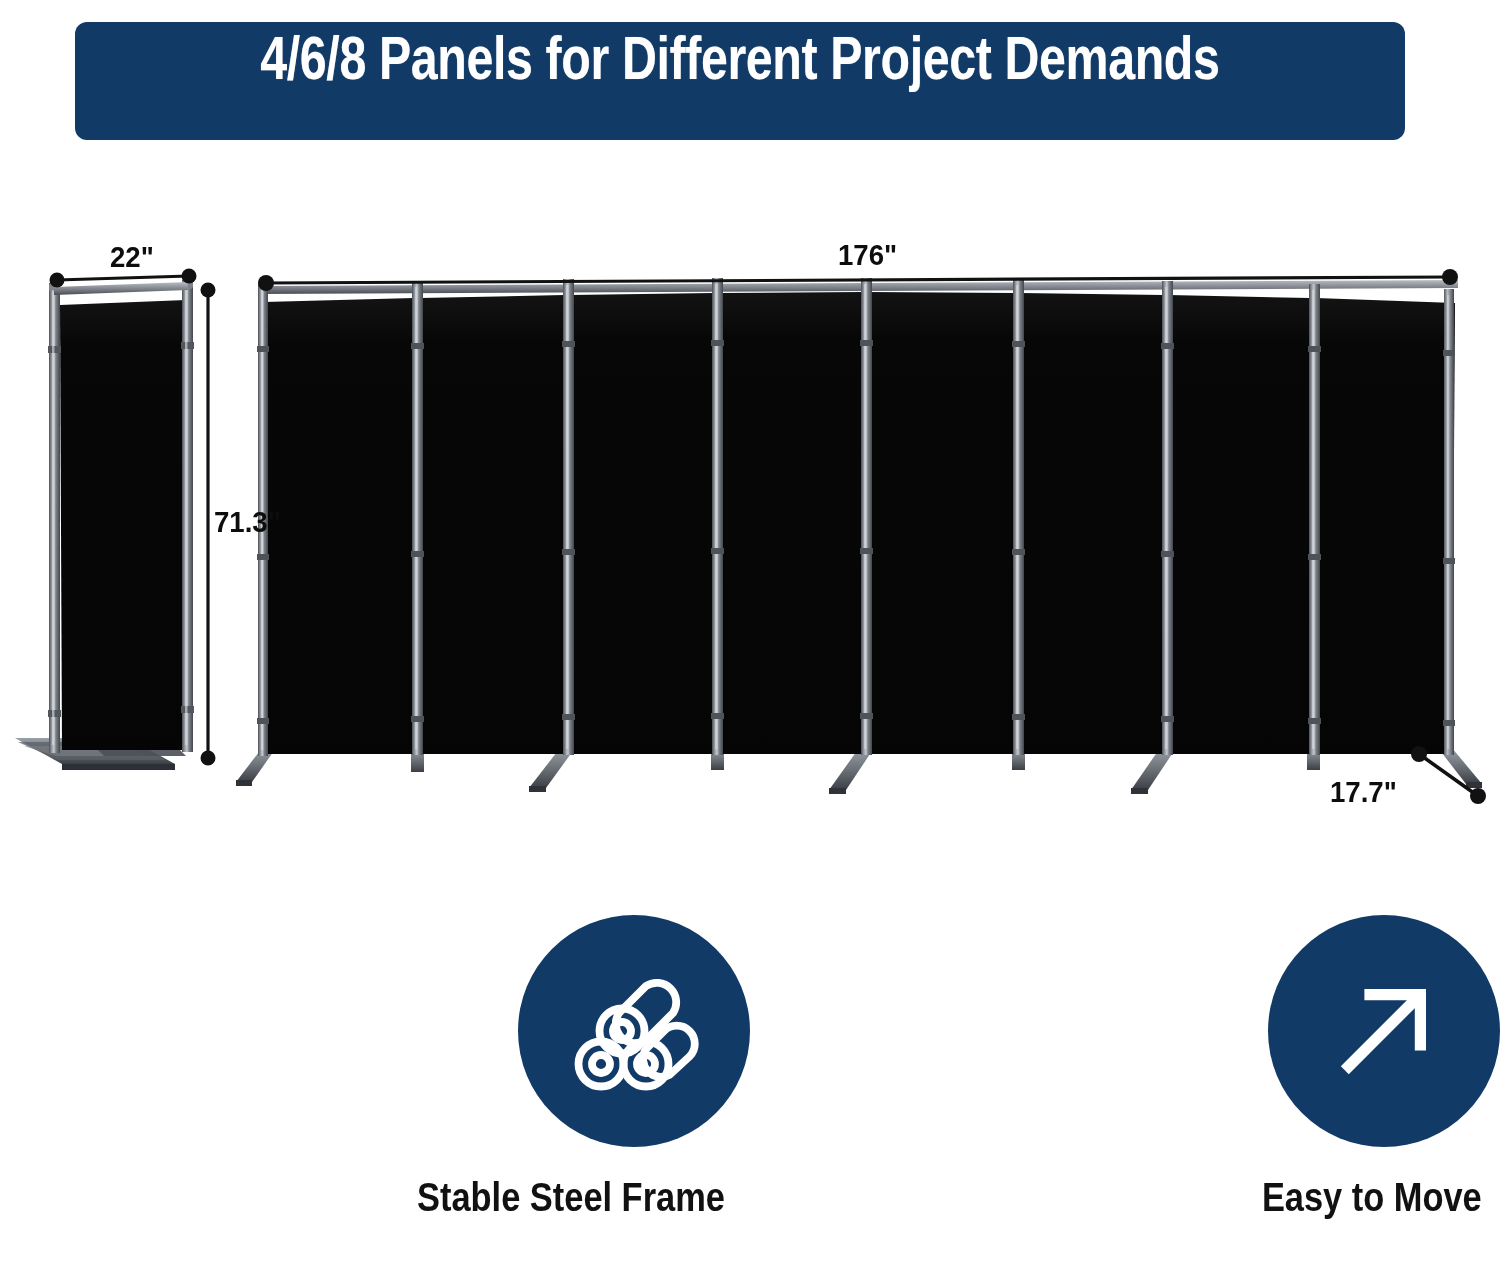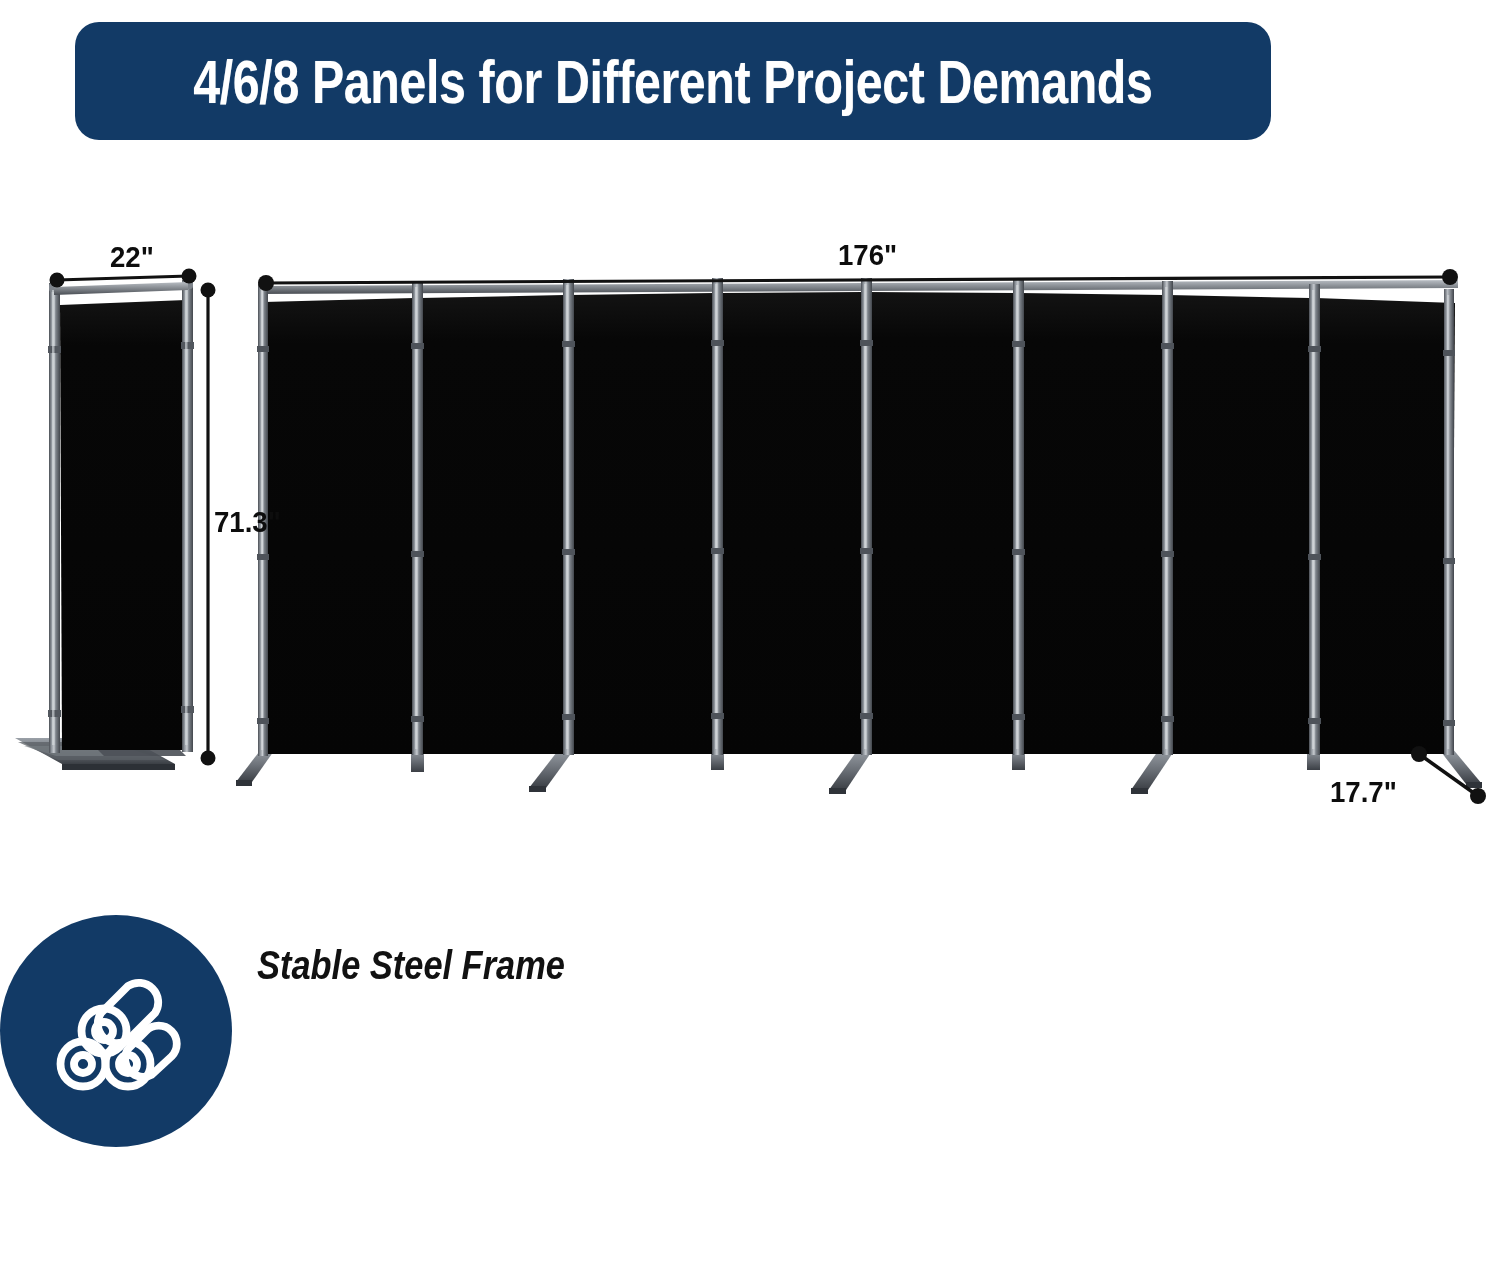--- a/index.html
+++ b/index.html
@@ -8,24 +8,24 @@
     width:1500px; height:1266px;
     background:#ffffff;
     font-family:"Liberation Sans", sans-serif;
     overflow:hidden;
   }
   .page { position:relative; width:1500px; height:1266px; background:#fff; }
 
   
   .banner {
     position:absolute; left:75px; top:22px;
-    width:1196px; height:118px;
+    width:1330px; height:118px;
     background:#123A66;
-    border-radius:24px;
-    display:flex; align-items:center; justify-content:center;
+    border-radius:12px;
+    display:flex; align-items:flex-start; justify-content:center;
   }
   .banner-title {
     color:#ffffff;
     font-size:62px;
     font-weight:bold;
     letter-spacing:-0.5px;
     white-space:nowrap;
     transform:scaleX(0.78);
     transform-origin:center center;
     text-shadow:0 0 1px rgba(255,255,255,.4);
@@ -44,21 +44,21 @@
     transform:scaleX(0.92);
     transform-origin:left center;
   }
 
   
   .features {
     position:absolute; left:0; top:915px;
     width:1500px; height:350px;
     display:flex;
   }
-  .feature { flex:1; display:flex; flex-direction:row; align-items:flex-start;font-style:italic; }
+  .feature { flex:1; display:flex; flex-direction:column; align-items:flex-end; }
   .feature-circle {
     width:232px; height:232px; border-radius:50%;
     background:#123A66;
     display:flex; align-items:center; justify-content:center;
   }
   .feature-caption {
     margin-top:28px;
     font-size:40px;
     font-weight:bold;
     color:#111111;
@@ -312,16 +312,27 @@
             <circle cx="28" cy="72" r="6"></circle>
 
             <circle cx="58" cy="72" r="15"></circle>
             <circle cx="58" cy="72" r="6"></circle>
           </g>
         </svg>
       </div>
       <div class="feature-caption">Stable Steel Frame</div>
     </div>
 
+    <div class="feature">
+      <div class="feature-circle">
+        <svg width="140" height="140" viewBox="0 0 100 100">
+          <g stroke="#ffffff" fill="none" stroke-width="8" stroke-linecap="butt">
+            <line x1="22" y1="78" x2="72" y2="28"></line>
+          </g>
+          <polyline points="36,24 76,24 76,64" fill="none" stroke="#ffffff" stroke-width="8" stroke-linecap="butt" stroke-linejoin="miter"></polyline>
+        </svg>
+      </div>
+      <div class="feature-caption">Easy to Move</div>
+    </div>
 
   </div>
 
 </div>
 
 </body></html>

